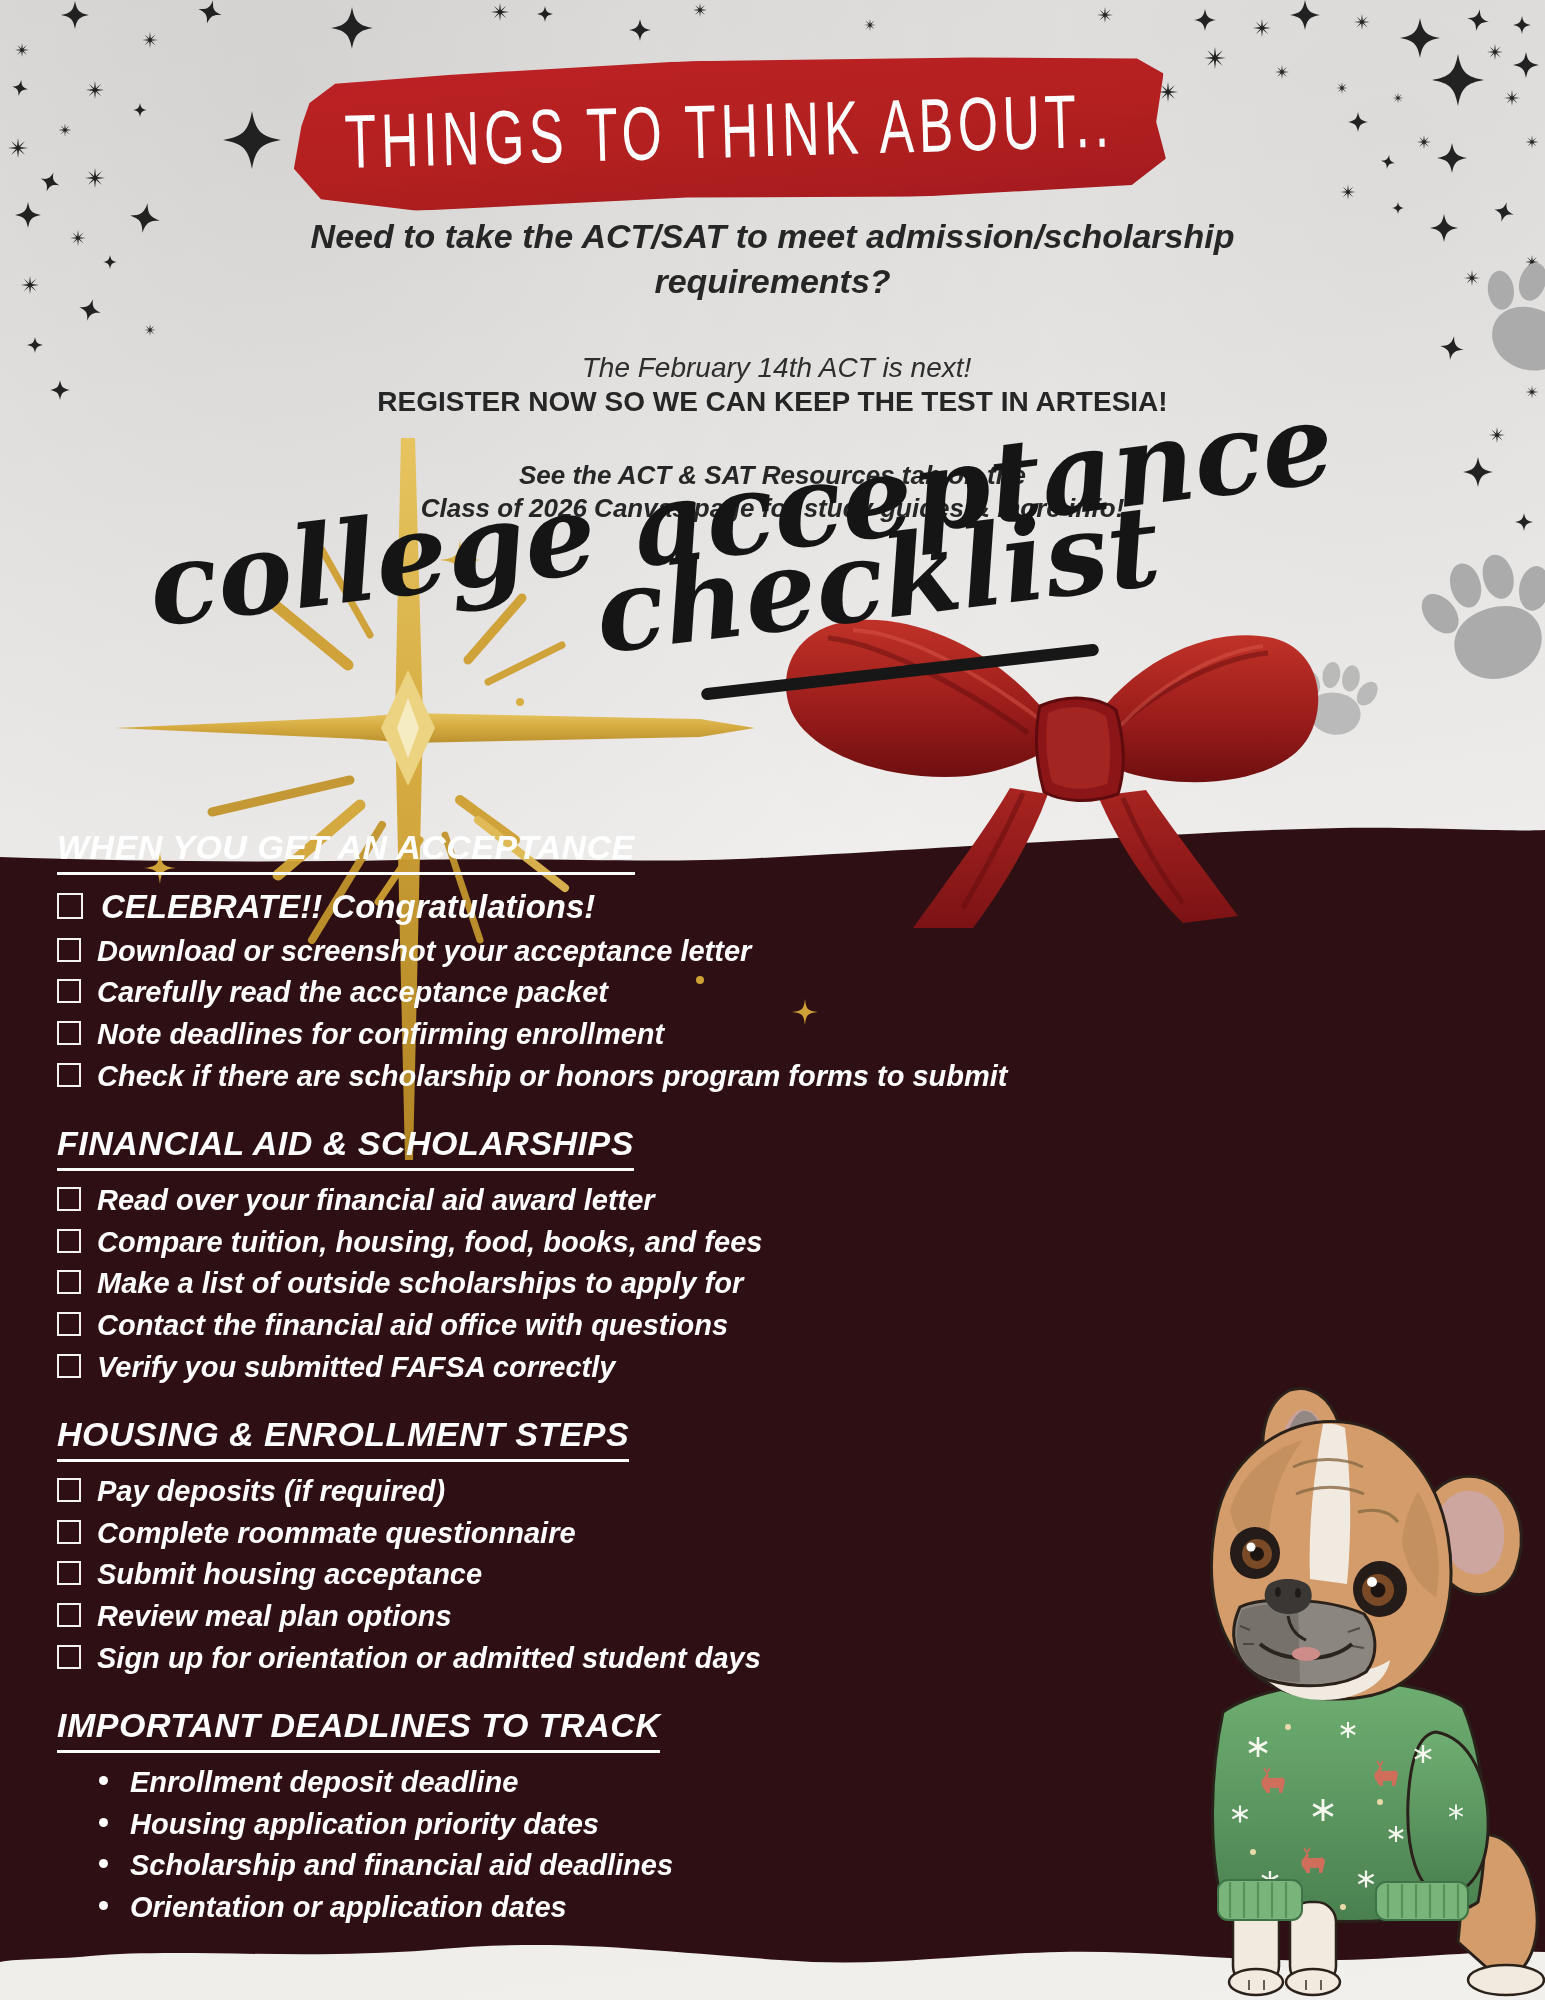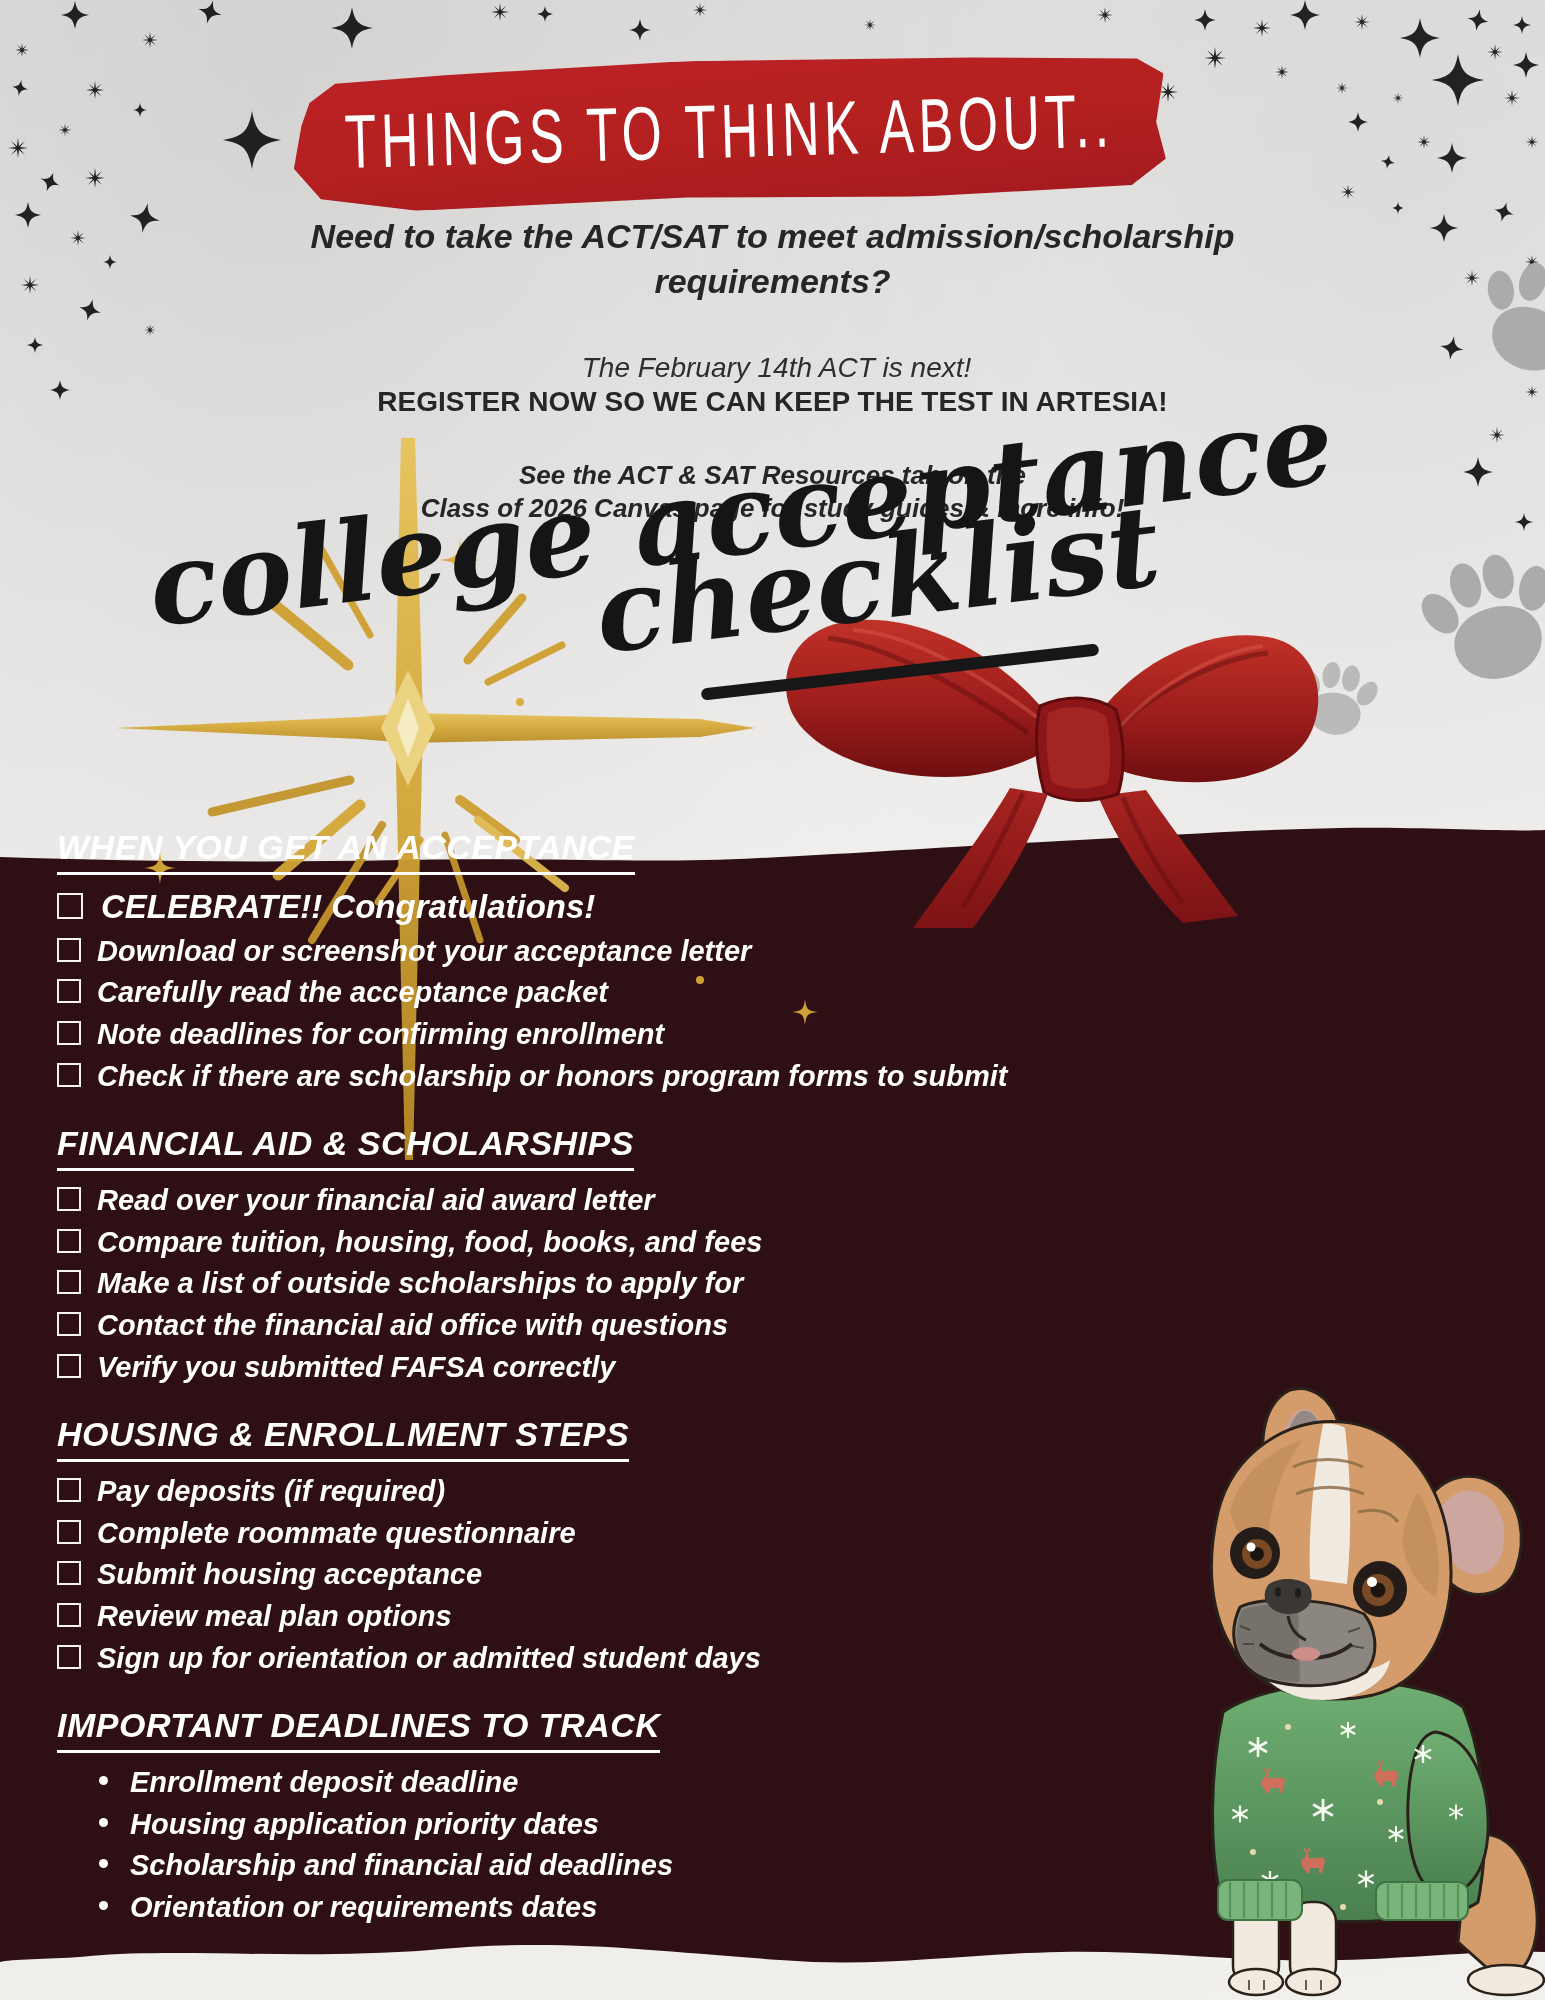--- a/index.html
+++ b/index.html
@@ -323,21 +323,21 @@
           <div class="item">
             <span class="dot"></span>
             <span>Housing application priority dates</span>
           </div>
           <div class="item">
             <span class="dot"></span>
             <span>Scholarship and financial aid deadlines</span>
           </div>
           <div class="item">
             <span class="dot"></span>
-            <span>Orientation or requirements dates</span>
+            <span>Orientation or application dates</span>
           </div>
         </div></div>
     </div>
 
   <svg class="abs z6" width="427" height="618" viewBox="0 0 427 618" style="left:1118px;top:1382px">
     <defs>
       <linearGradient id="gGreen" x1="0" y1="0" x2="0" y2="1">
         <stop offset="0" stop-color="#6fae72"></stop>
           <stop offset="1" stop-color="#4a8050"></stop>
       </linearGradient>

